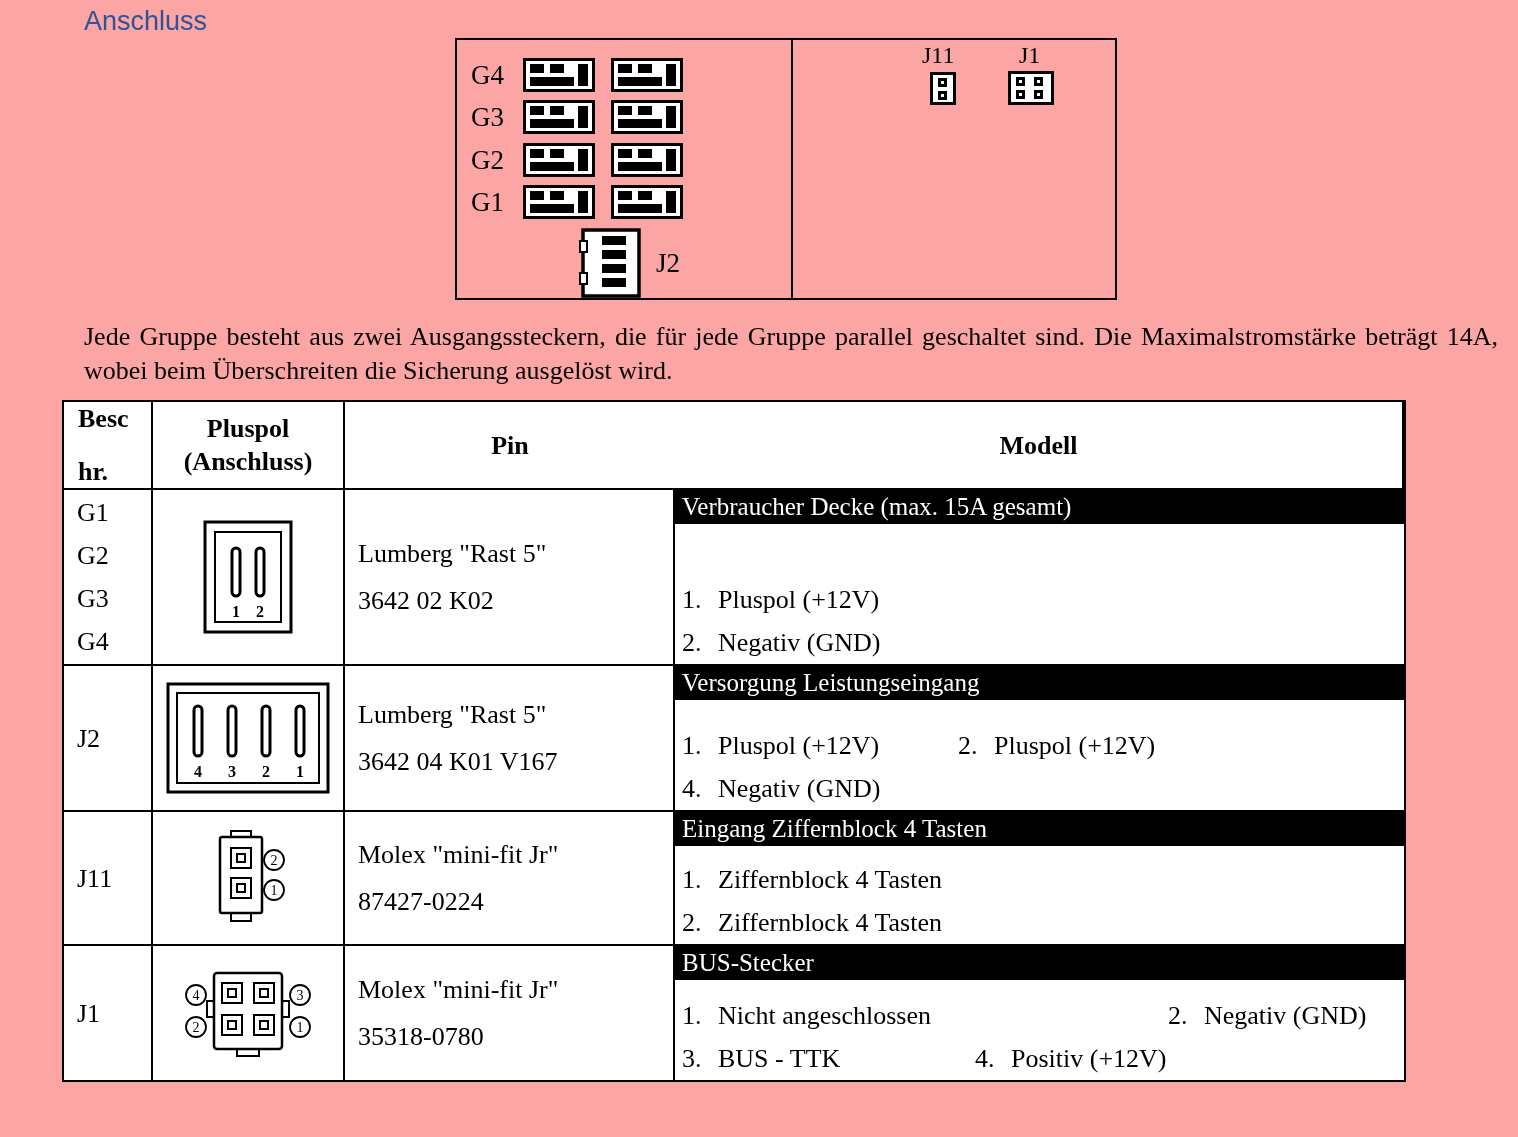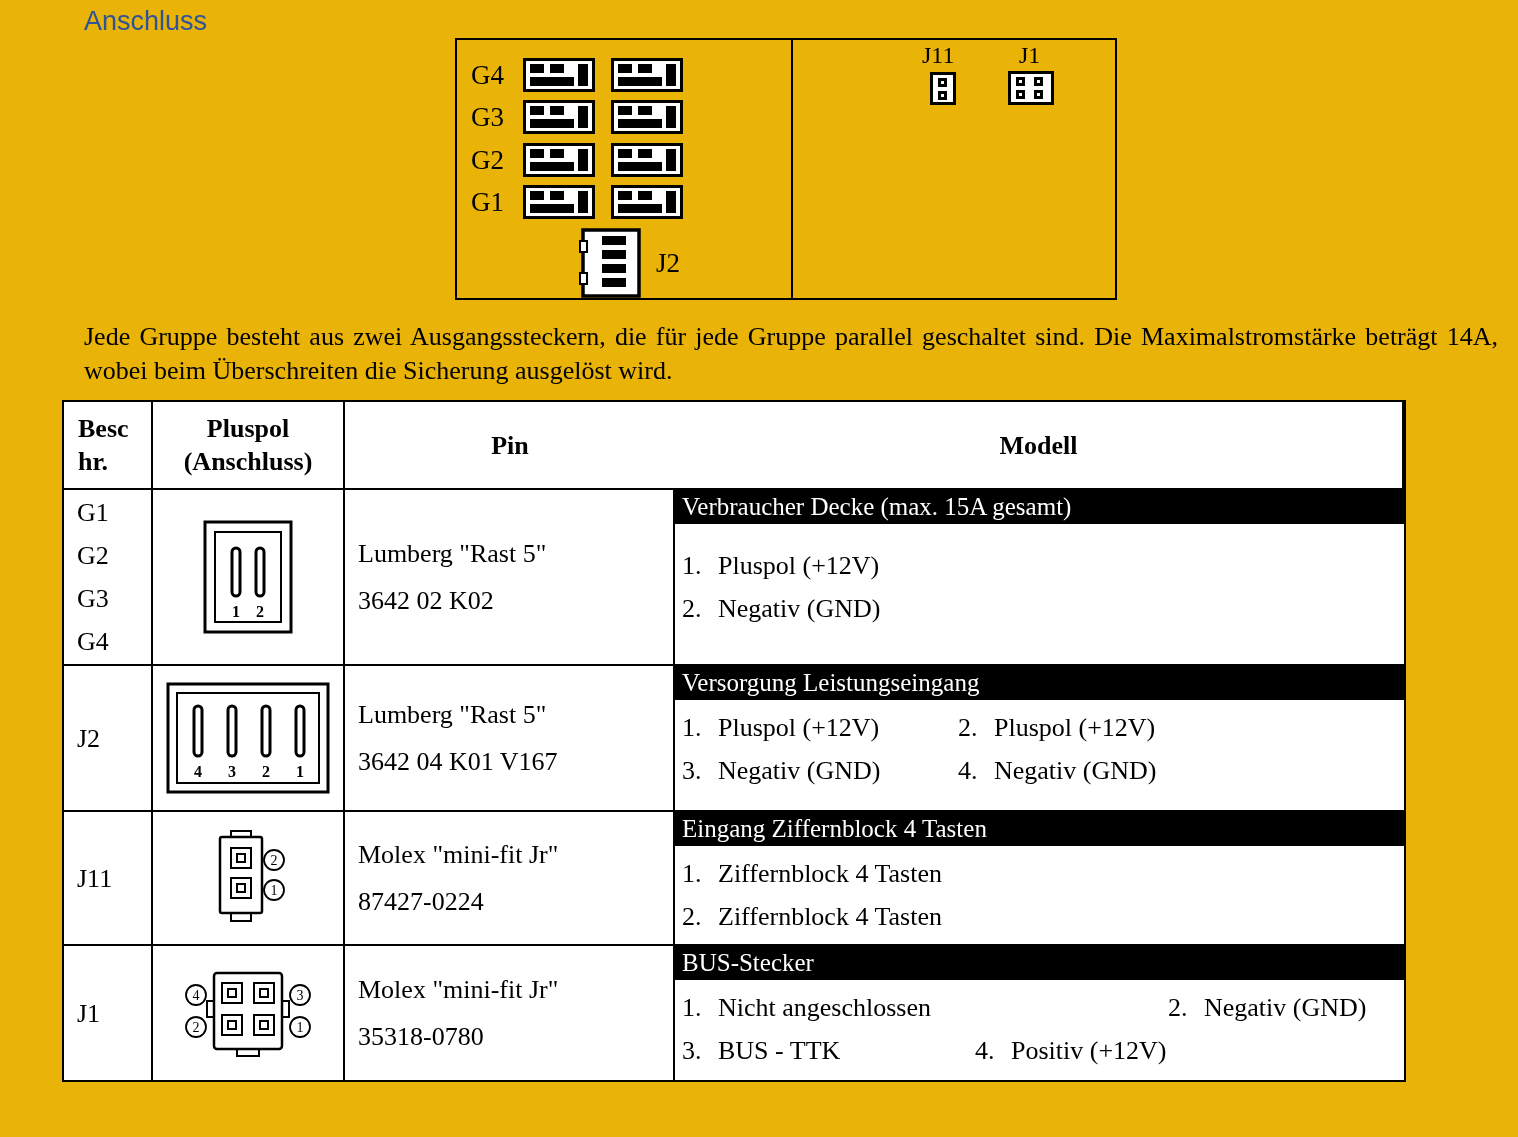--- a/index.html
+++ b/index.html
@@ -1,18 +1,18 @@
 <!DOCTYPE html>
 <html><head>
 <meta charset="utf-8">
 <style>
   * { margin:0; padding:0; box-sizing:border-box; }
   html,body { background:#fff; }
   .page {
-    position:relative; width:1518px; height:1137px; background:#eab308;
+    position:relative; width:1518px; height:1137px; background:#fca5a5;
     font-family:"Liberation Serif", serif; color:#000; overflow:hidden;
   }
   .heading {
     position:absolute; left:84px; top:6px;
     font-family:"Liberation Sans", sans-serif; font-size:27px; color:#2F5496;
   }
 
   
   .diagram { position:absolute; left:455px; top:38px; width:662px; height:262px; border:2px solid #000; }
   .diagram-divider { position:absolute; left:334px; top:0; width:2px; height:100%; background:#000; }
@@ -35,25 +35,25 @@
   }
 
   
   .ctable {
     position:absolute; left:62px; top:400px;
     display:grid;
     grid-template-columns:89px 192px 330px 729px;
     grid-template-rows:88px 176px 146px 134px 134px;
     border:2px solid #000; font-size:26px;
   }
-  .cell { border-right:2px solid #000; border-bottom:2px solid #000; overflow:hidden; background:#fff; }
+  .cell { border-right:2px solid #000; border-bottom:2px solid #000; overflow:hidden; background:#fff;justify-content:space-between; }
   .cr { border-right:none; }
   .cb { border-bottom:none; }
   .th { display:flex; flex-direction:column; justify-content:center; align-items:center; font-weight:bold; line-height:33px; }
-  .th-left { align-items:flex-start; padding-left:14px; }
+  .th-left { align-items:flex-start; padding-left:14px;justify-content:space-between; }
   .td-beschr { display:flex; flex-direction:column; justify-content:center; padding-left:13px; line-height:43px; }
   .td-stecker { display:flex; align-items:center; justify-content:center; }
   .td-modell { display:flex; flex-direction:column; justify-content:center; padding-left:13px; gap:17px; line-height:30px; }
   .td-pin { padding:0; display:flex; flex-direction:column; }
   .pin-band { background:#000; color:#fff; height:34px; line-height:33px; padding-left:7px; font-size:25px; flex:none; }
   .pin-items { padding:6px 0 0 7px; line-height:43px; }
   .pt-lg { padding-top:20px; }
   .pin-line { display:flex; }
   .pm { display:inline-block; width:36px; }
   .w276 { display:inline-block; width:276px; }
@@ -249,21 +249,20 @@
       <span>3642 04 K01 V167</span>
     </div>
     <div class="cell td-pin cr">
       <div class="pin-band">Versorgung Leistungseingang</div>
       <div class="pin-items">
         <div class="pin-line">
           <span class="w276"><span class="pm">1.</span><span>Pluspol (+12V)</span></span>
           <span><span class="pm">2.</span><span>Pluspol (+12V)</span></span>
         </div>
         <div class="pin-line">
-          <span class="w276"><span class="pm">3.</span><span>Negativ (GND)</span></span>
           <span><span class="pm">4.</span><span>Negativ (GND)</span></span>
         </div>
       </div>
     </div>
 
     <div class="cell td-beschr">
       <span>J11</span>
     </div>
     <div class="cell td-stecker">
       <svg width="88" height="100" viewBox="0 0 88 100">

